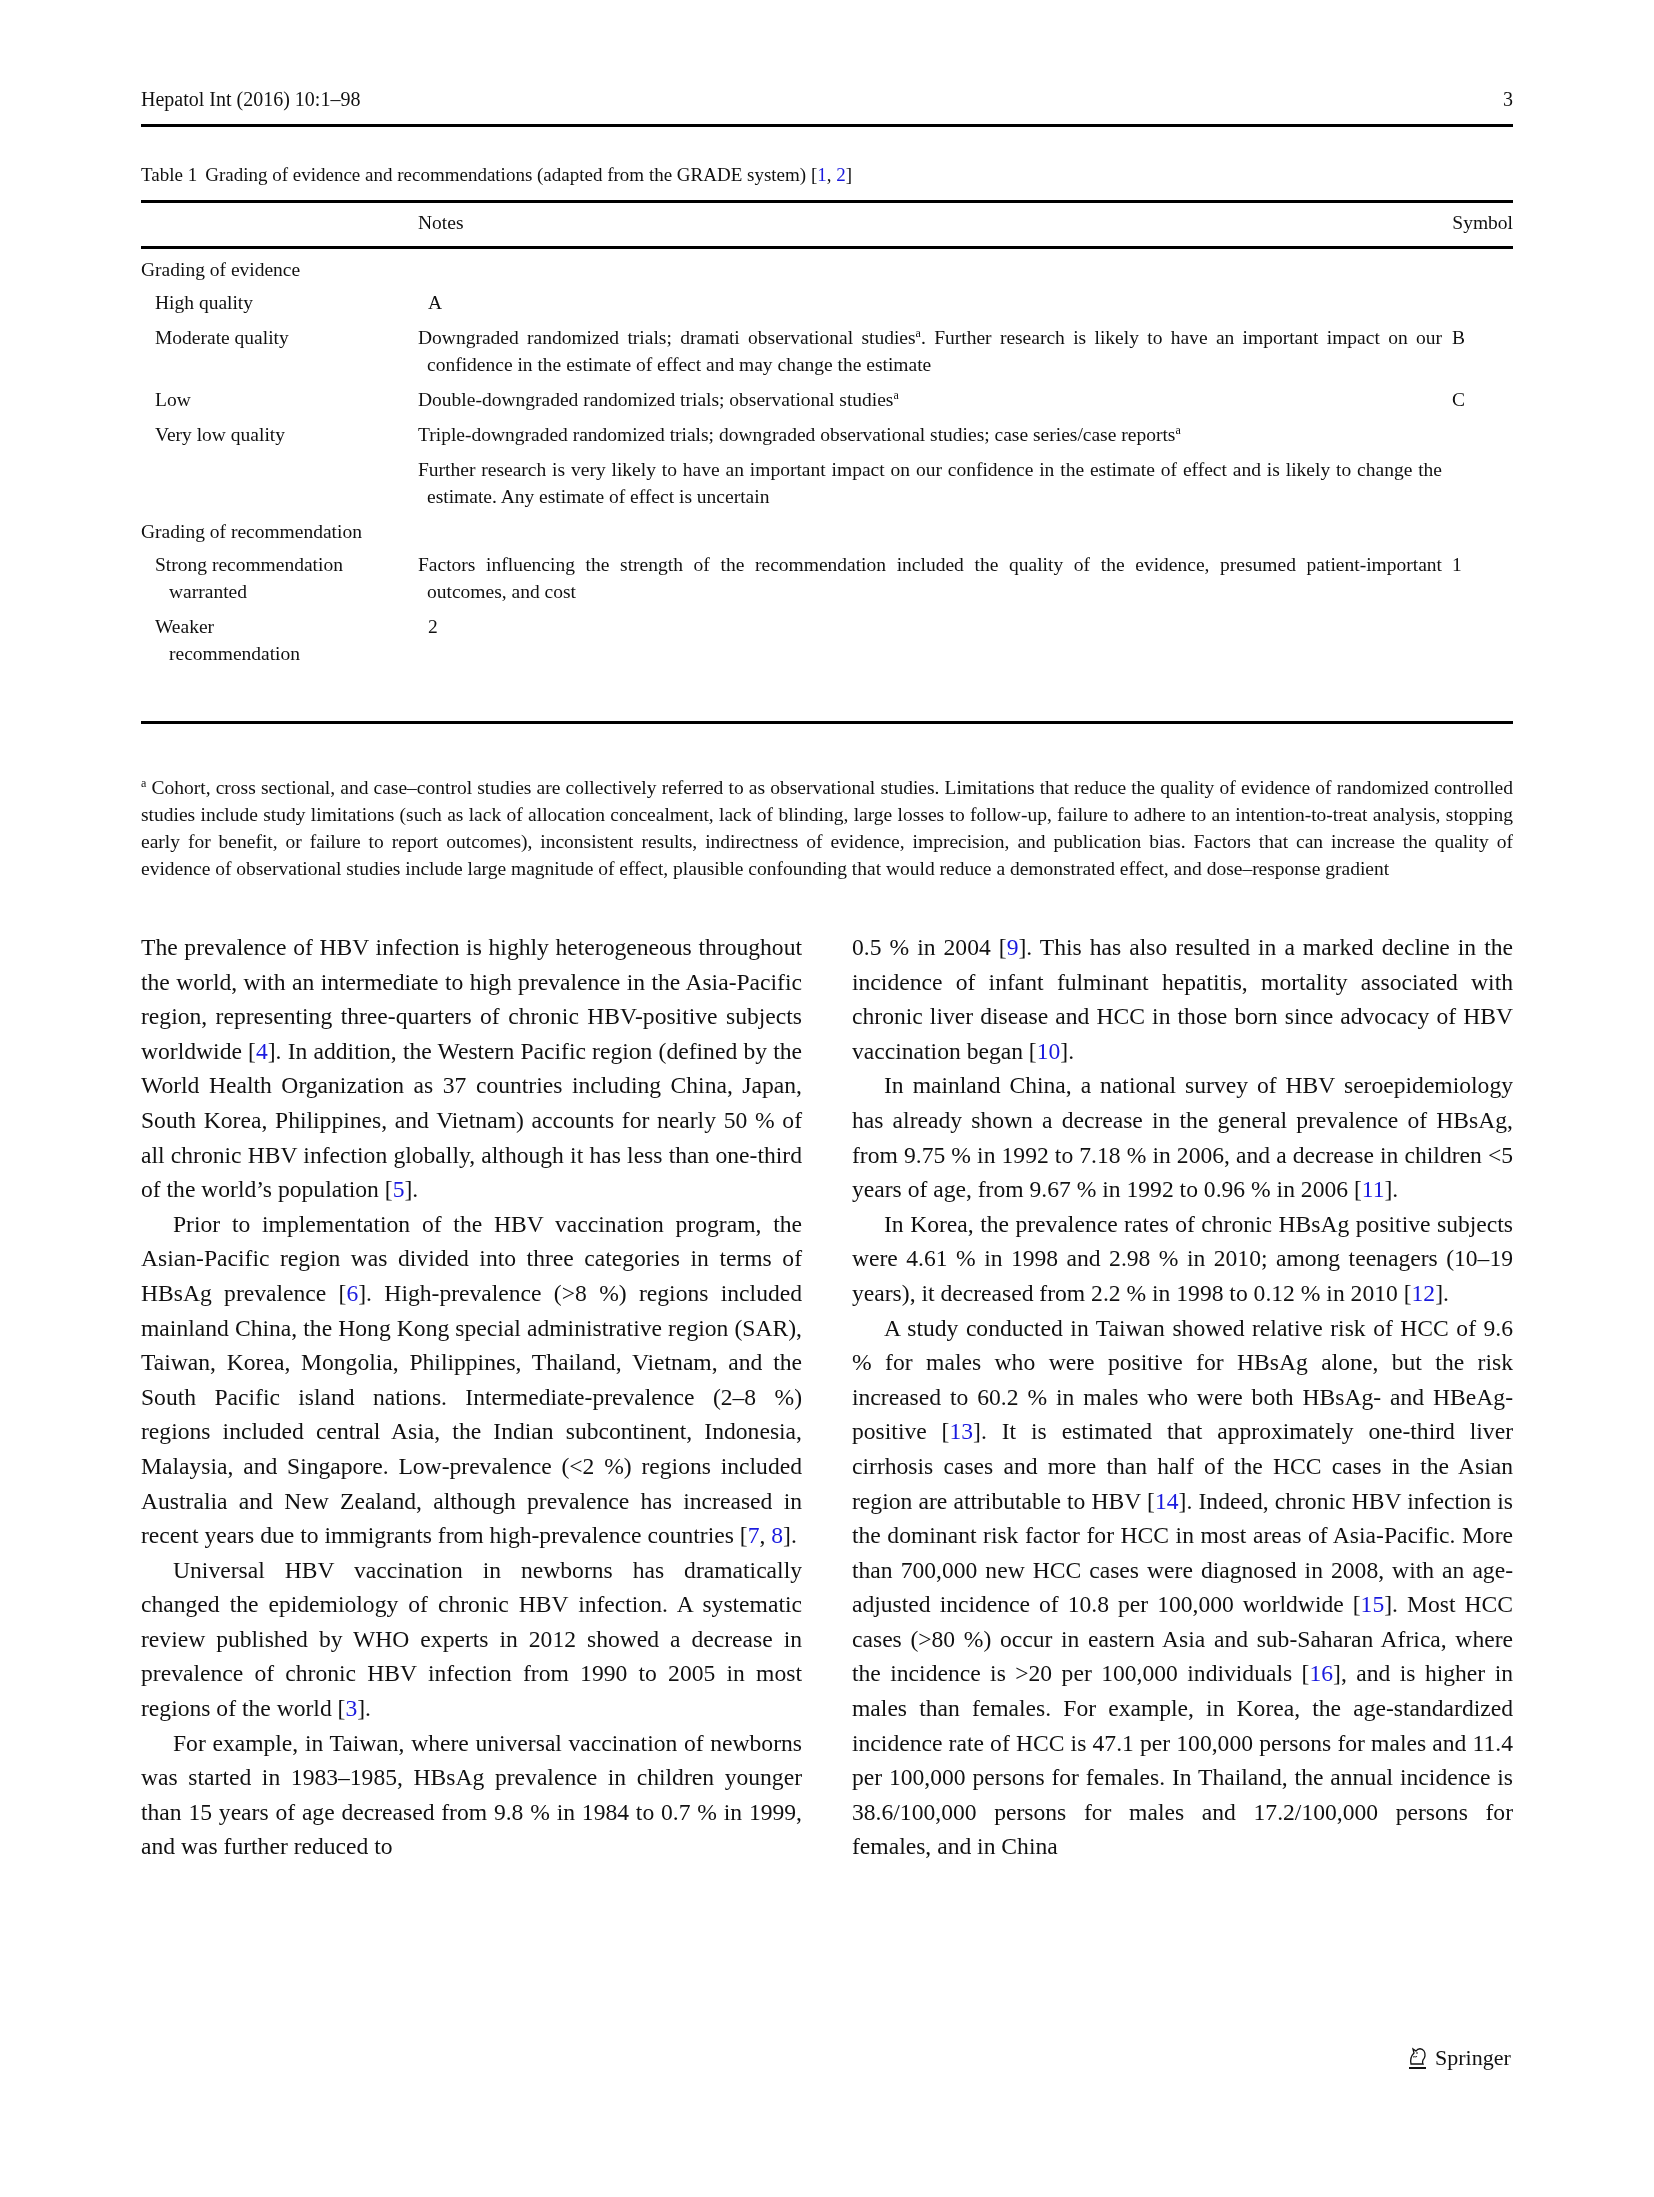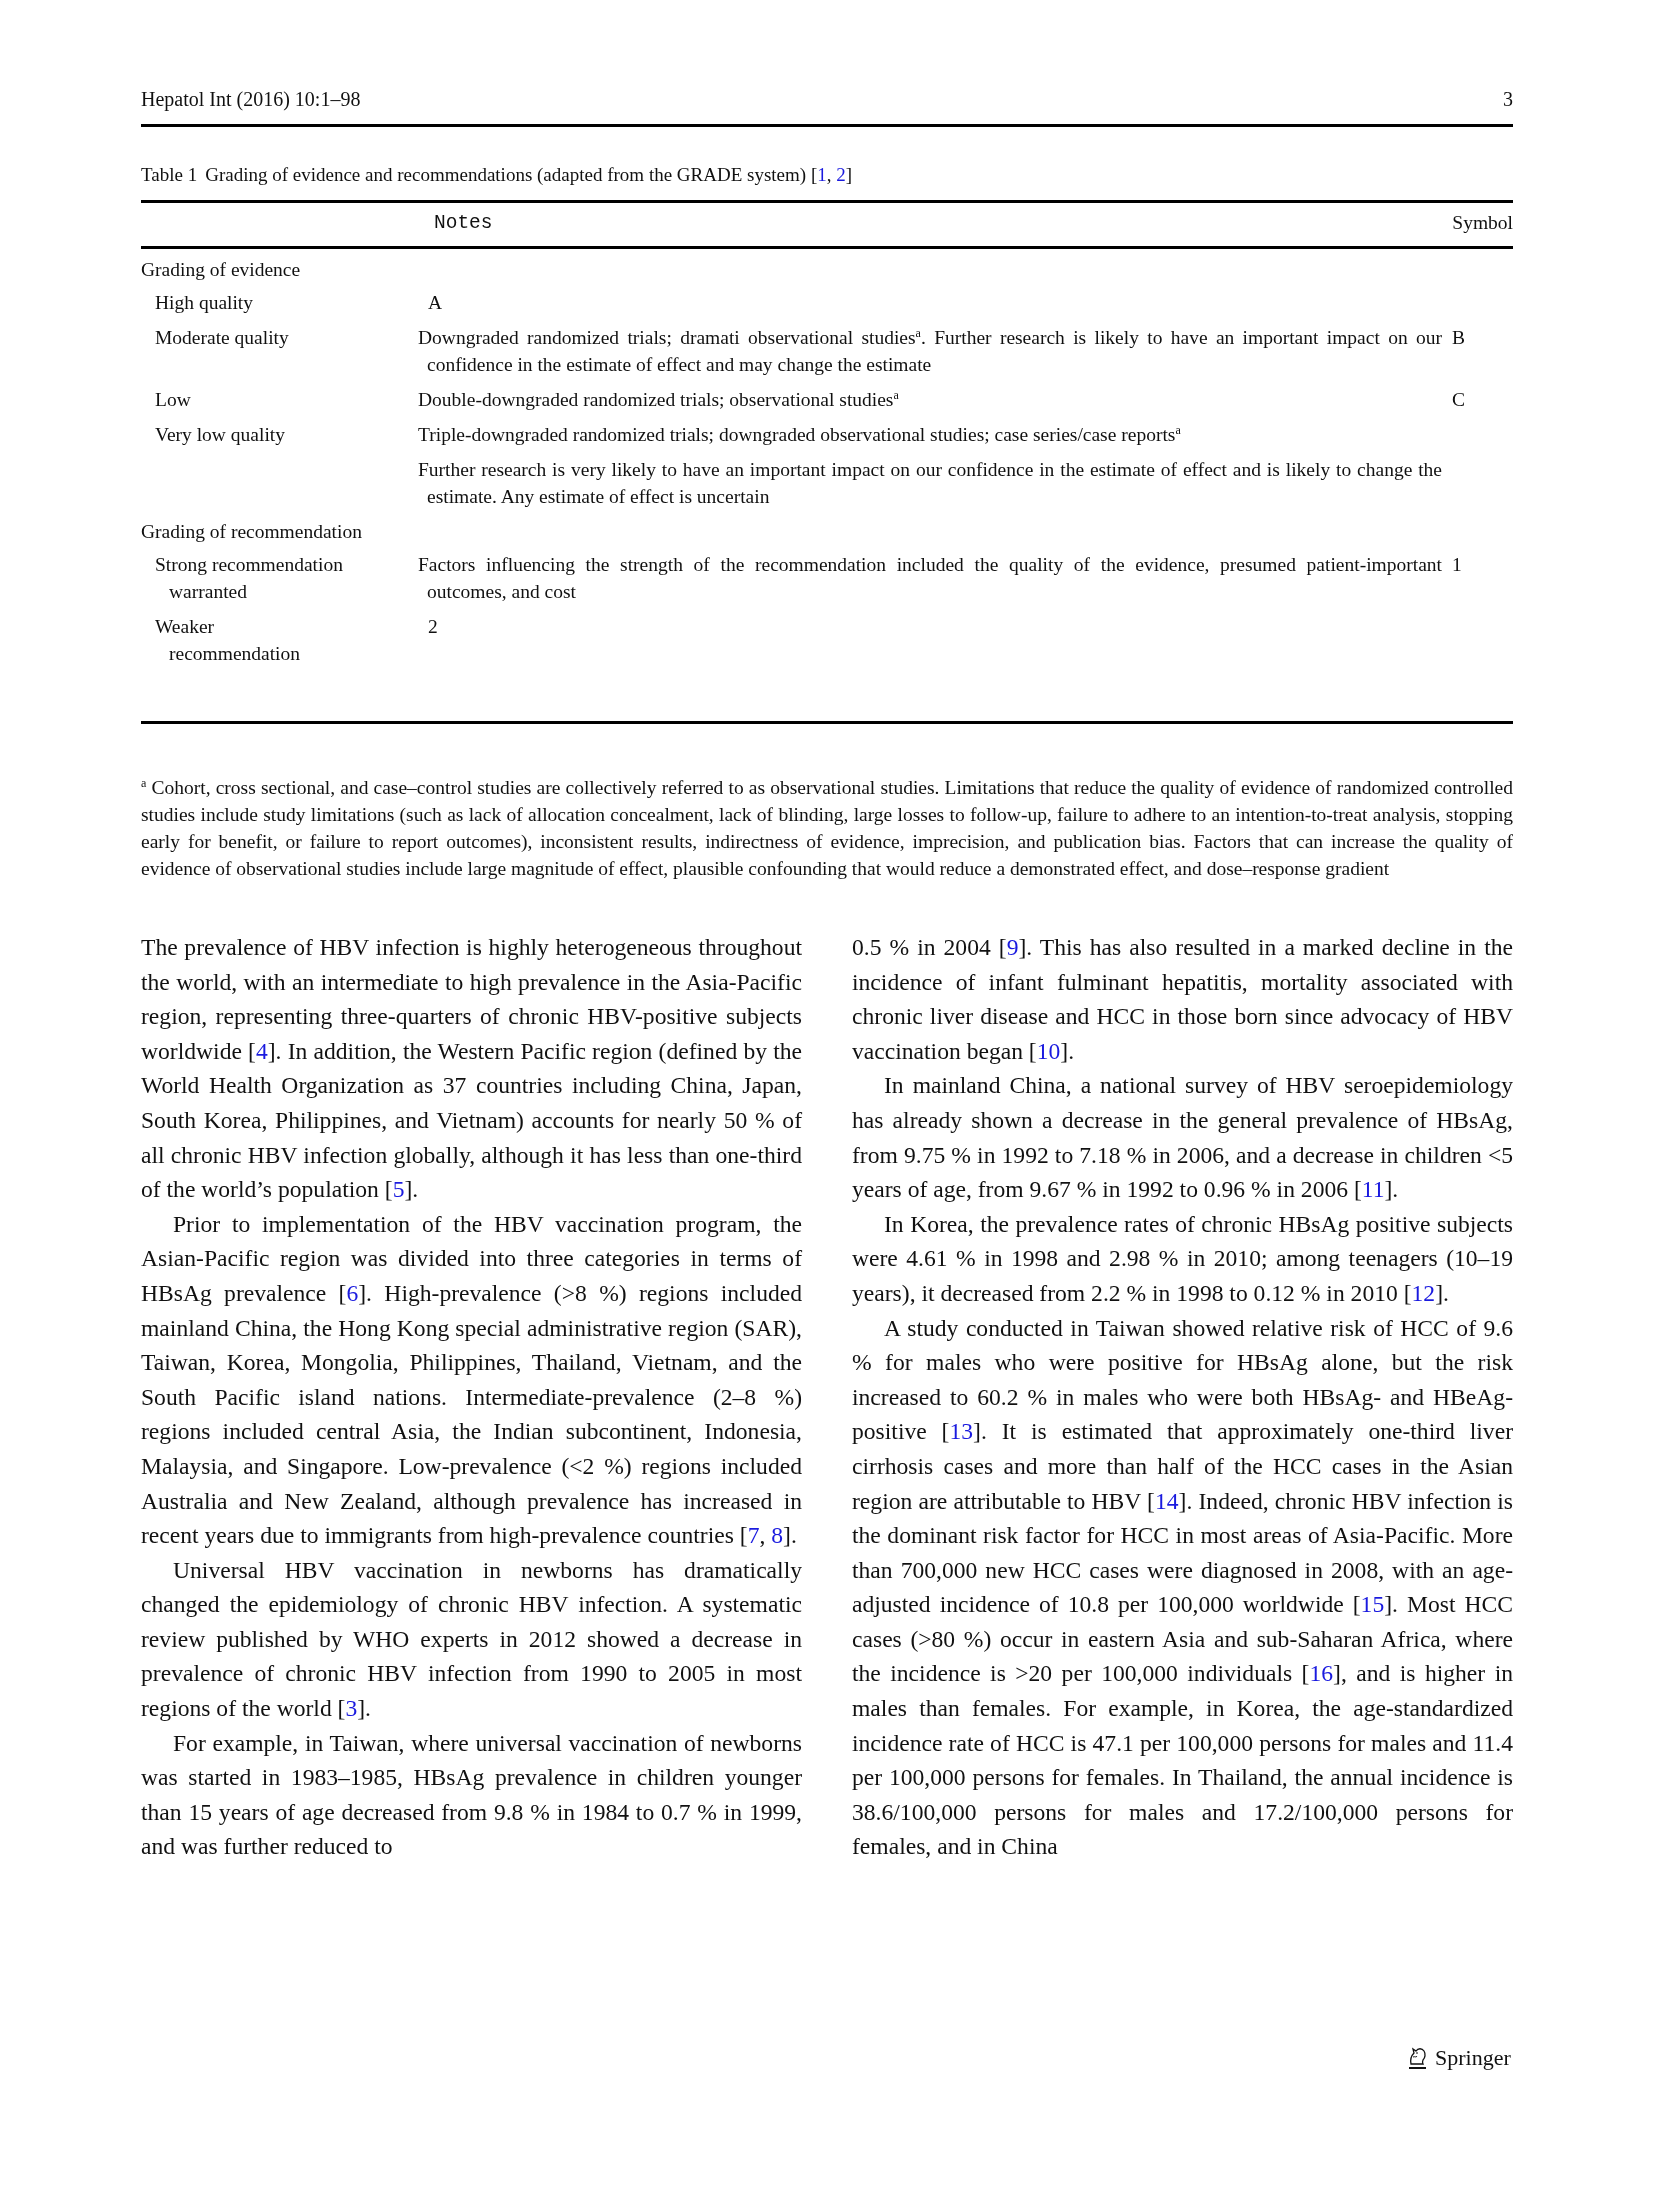--- a/index.html
+++ b/index.html
@@ -6,21 +6,21 @@
   body { width: 1654px; height: 2197px; position: relative; overflow: hidden;
          font-family: "Liberation Serif", "DejaVu Serif", serif; color: #111; }
   .abs { position: absolute; }
   .running-head { left: 141px; top: 86px; width: 1372px; font-size: 20px; line-height: 26px; }
   .running-head .pg { position: absolute; right: 0; top: 0; }
   .rule { position: absolute; left: 141px; width: 1372px; background: #000; }
   .caption { left: 141px; top: 162px; font-size: 19px; line-height: 26px; width: 1372px; }
   .caption b { font-weight: normal; margin-right: 8px; }
   .ref { color: #1a1adf; }
   .thead { left: 141px; top: 210px; width: 1372px; font-size: 19.5px; line-height: 26px; }
-  .thead .notes-h { position: absolute; left: 293px; top: 0; font-family: Liberation Mono, monospace; }
+  .thead .notes-h { position: absolute; left: 277px; top: 0; }
   .thead .symbol-h { position: absolute; right: 0; top: 0; }
   .tbody { left: 141px; top: 256px; width: 1372px; font-size: 19.5px; }
   .trow { position: relative; display: flex; line-height: 27px; margin-bottom: 8px; }
   .trow.group { margin-bottom: 6px; }
   .c-label { width: 277px; flex: none; }
   .c-label.sub { padding-left: 14px; width: 263px; }
   .c-label .hang { display: block; padding-left: 14px; }
   .c-notes { width: 1015px; flex: none; padding-left: 9px; text-indent: -9px; text-align: justify; }
   .c-sym { flex: none; width: 60px; padding-left: 10px; }
   sup { font-size: 12px; line-height: 0; vertical-align: 7px; }

